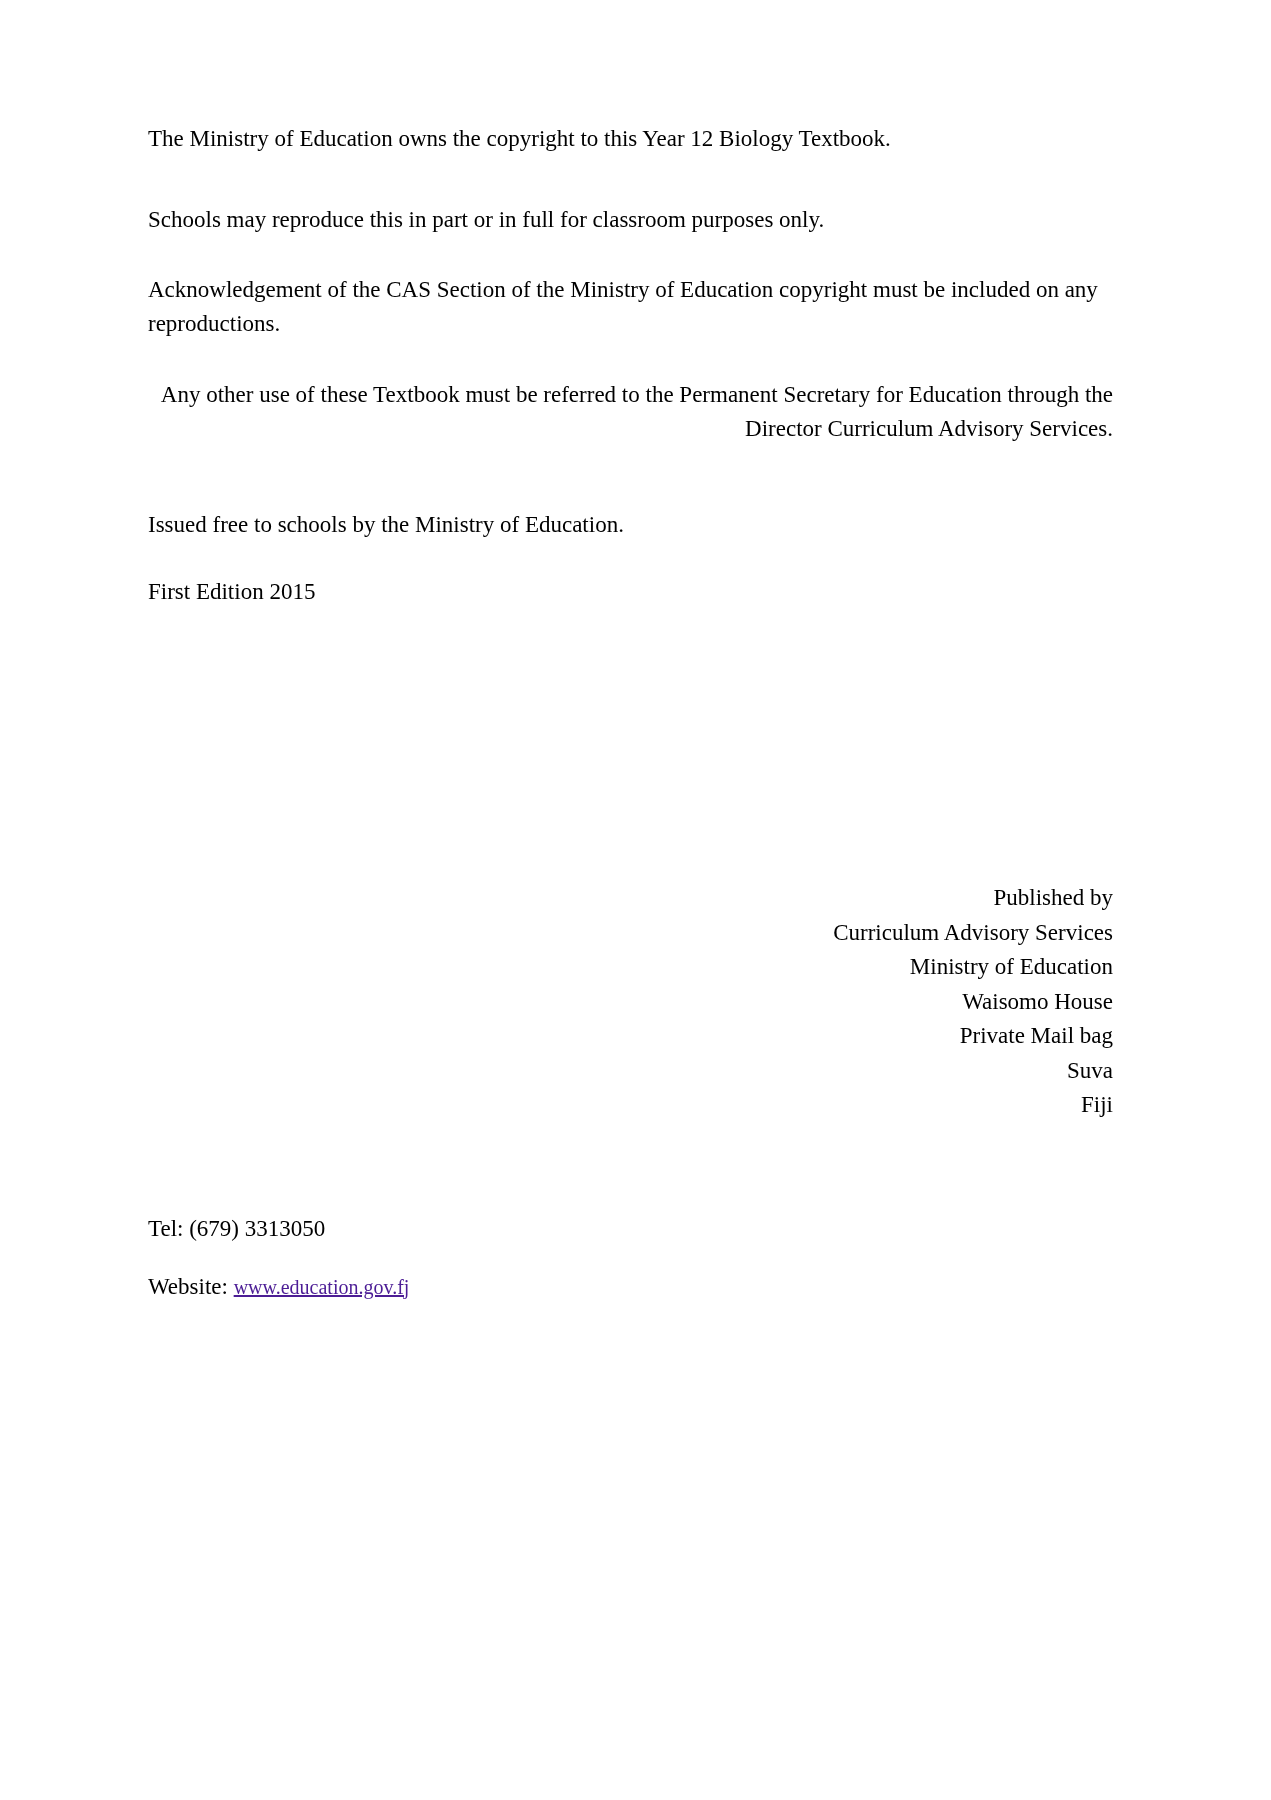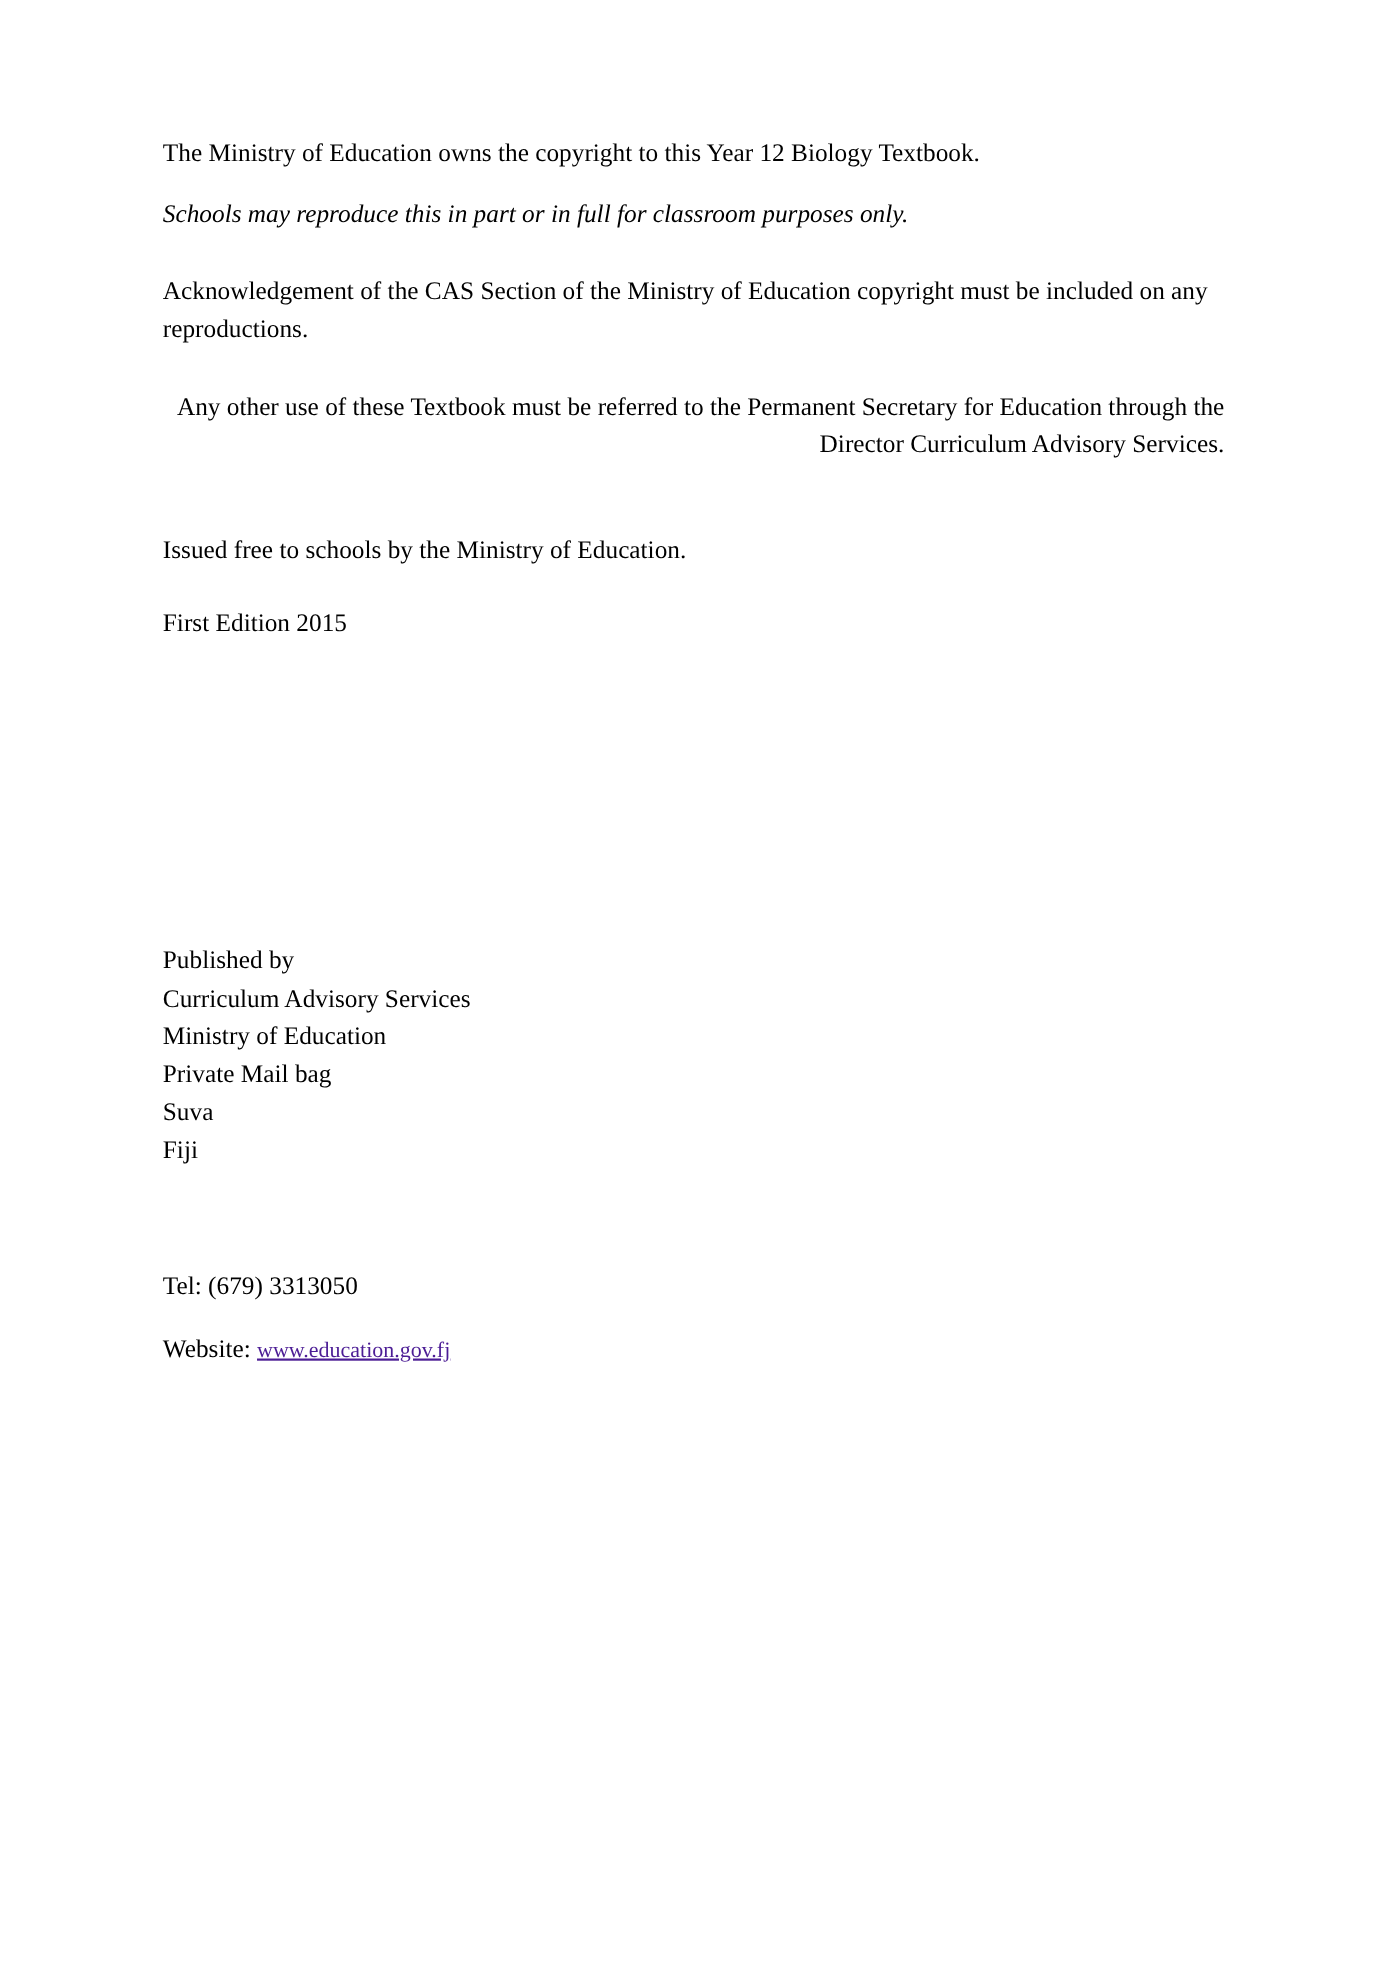--- a/index.html
+++ b/index.html
@@ -24,29 +24,30 @@
   .content {
     position: absolute;
     left: 148px;
     top: 0;
     width: 965px;
     font-size: 23px;
     line-height: 34px;
   }
   .para { margin: 0; }
   #para-1 { margin-top: 122px; }
-  #para-2 { margin-top: 22px; font-style: italic; }
+  #para-2 { margin-top: 47px; }
   #para-3 { margin-top: 36px; }
   #para-4 { margin-top: 37px; text-align: right; }
   #para-issued { margin-top: 62px; }
   #para-edition { margin-top: 33px; }
   #para-copyright { margin-top: 68px; }
   .publisher-block {
     margin-top: 272px;
     line-height: 34.5px;
+    text-align: right;
   }
   #para-tel { margin-top: 89px; }
   .website-line { margin-top: 24px; }
   a.site-link {
     color: #4c1d95;
     text-decoration: underline;
     font-size: 20px;
   }
 </style>
 </head>
@@ -65,20 +66,21 @@
 
     <p class="para" id="para-issued">Issued free to schools by the Ministry of Education.</p>
 
     <p class="para" id="para-edition">First Edition 2015</p>
 
 
     <div class="publisher-block">
       <div>Published by</div>
       <div>Curriculum Advisory Services</div>
       <div>Ministry of Education</div>
+      <div>Waisomo House</div>
       <div>Private Mail bag</div>
       <div>Suva</div>
       <div>Fiji</div>
     </div>
 
     <p class="para" id="para-tel">Tel: (679) 3313050</p>
 
     <p class="para website-line">
       <span>Website: </span><a class="site-link" href="#">www.education.gov.fj</a>
     </p>

